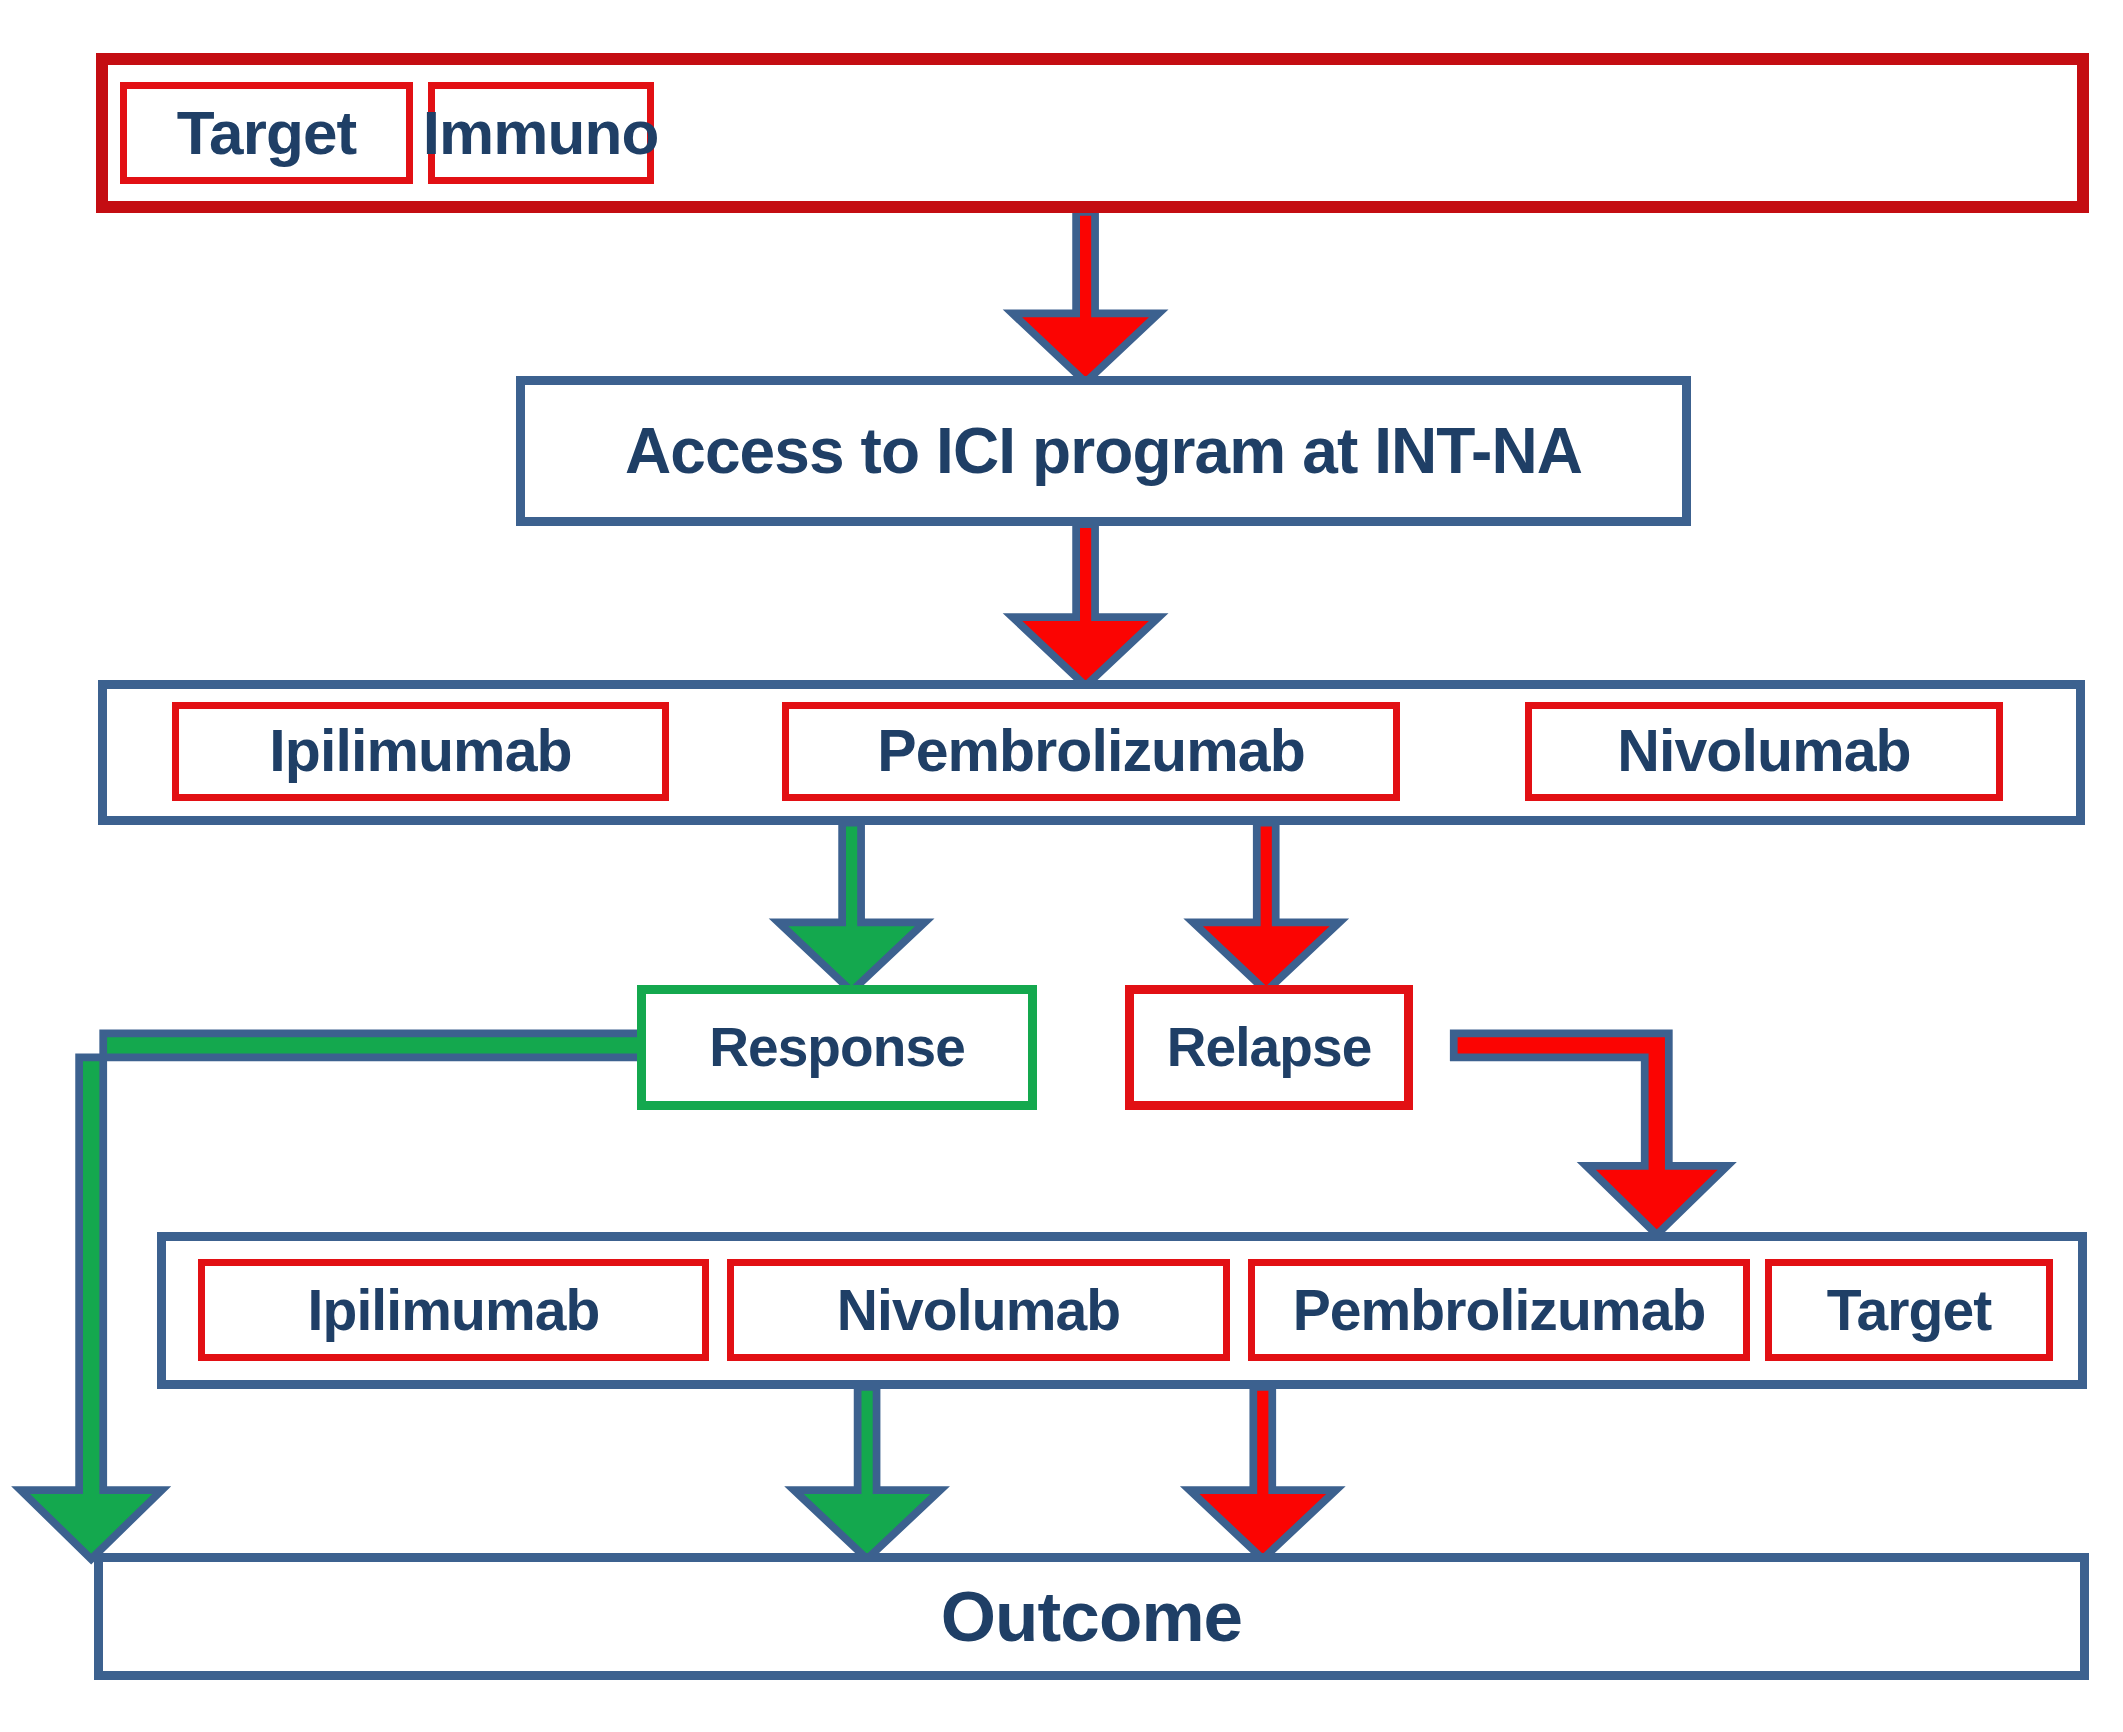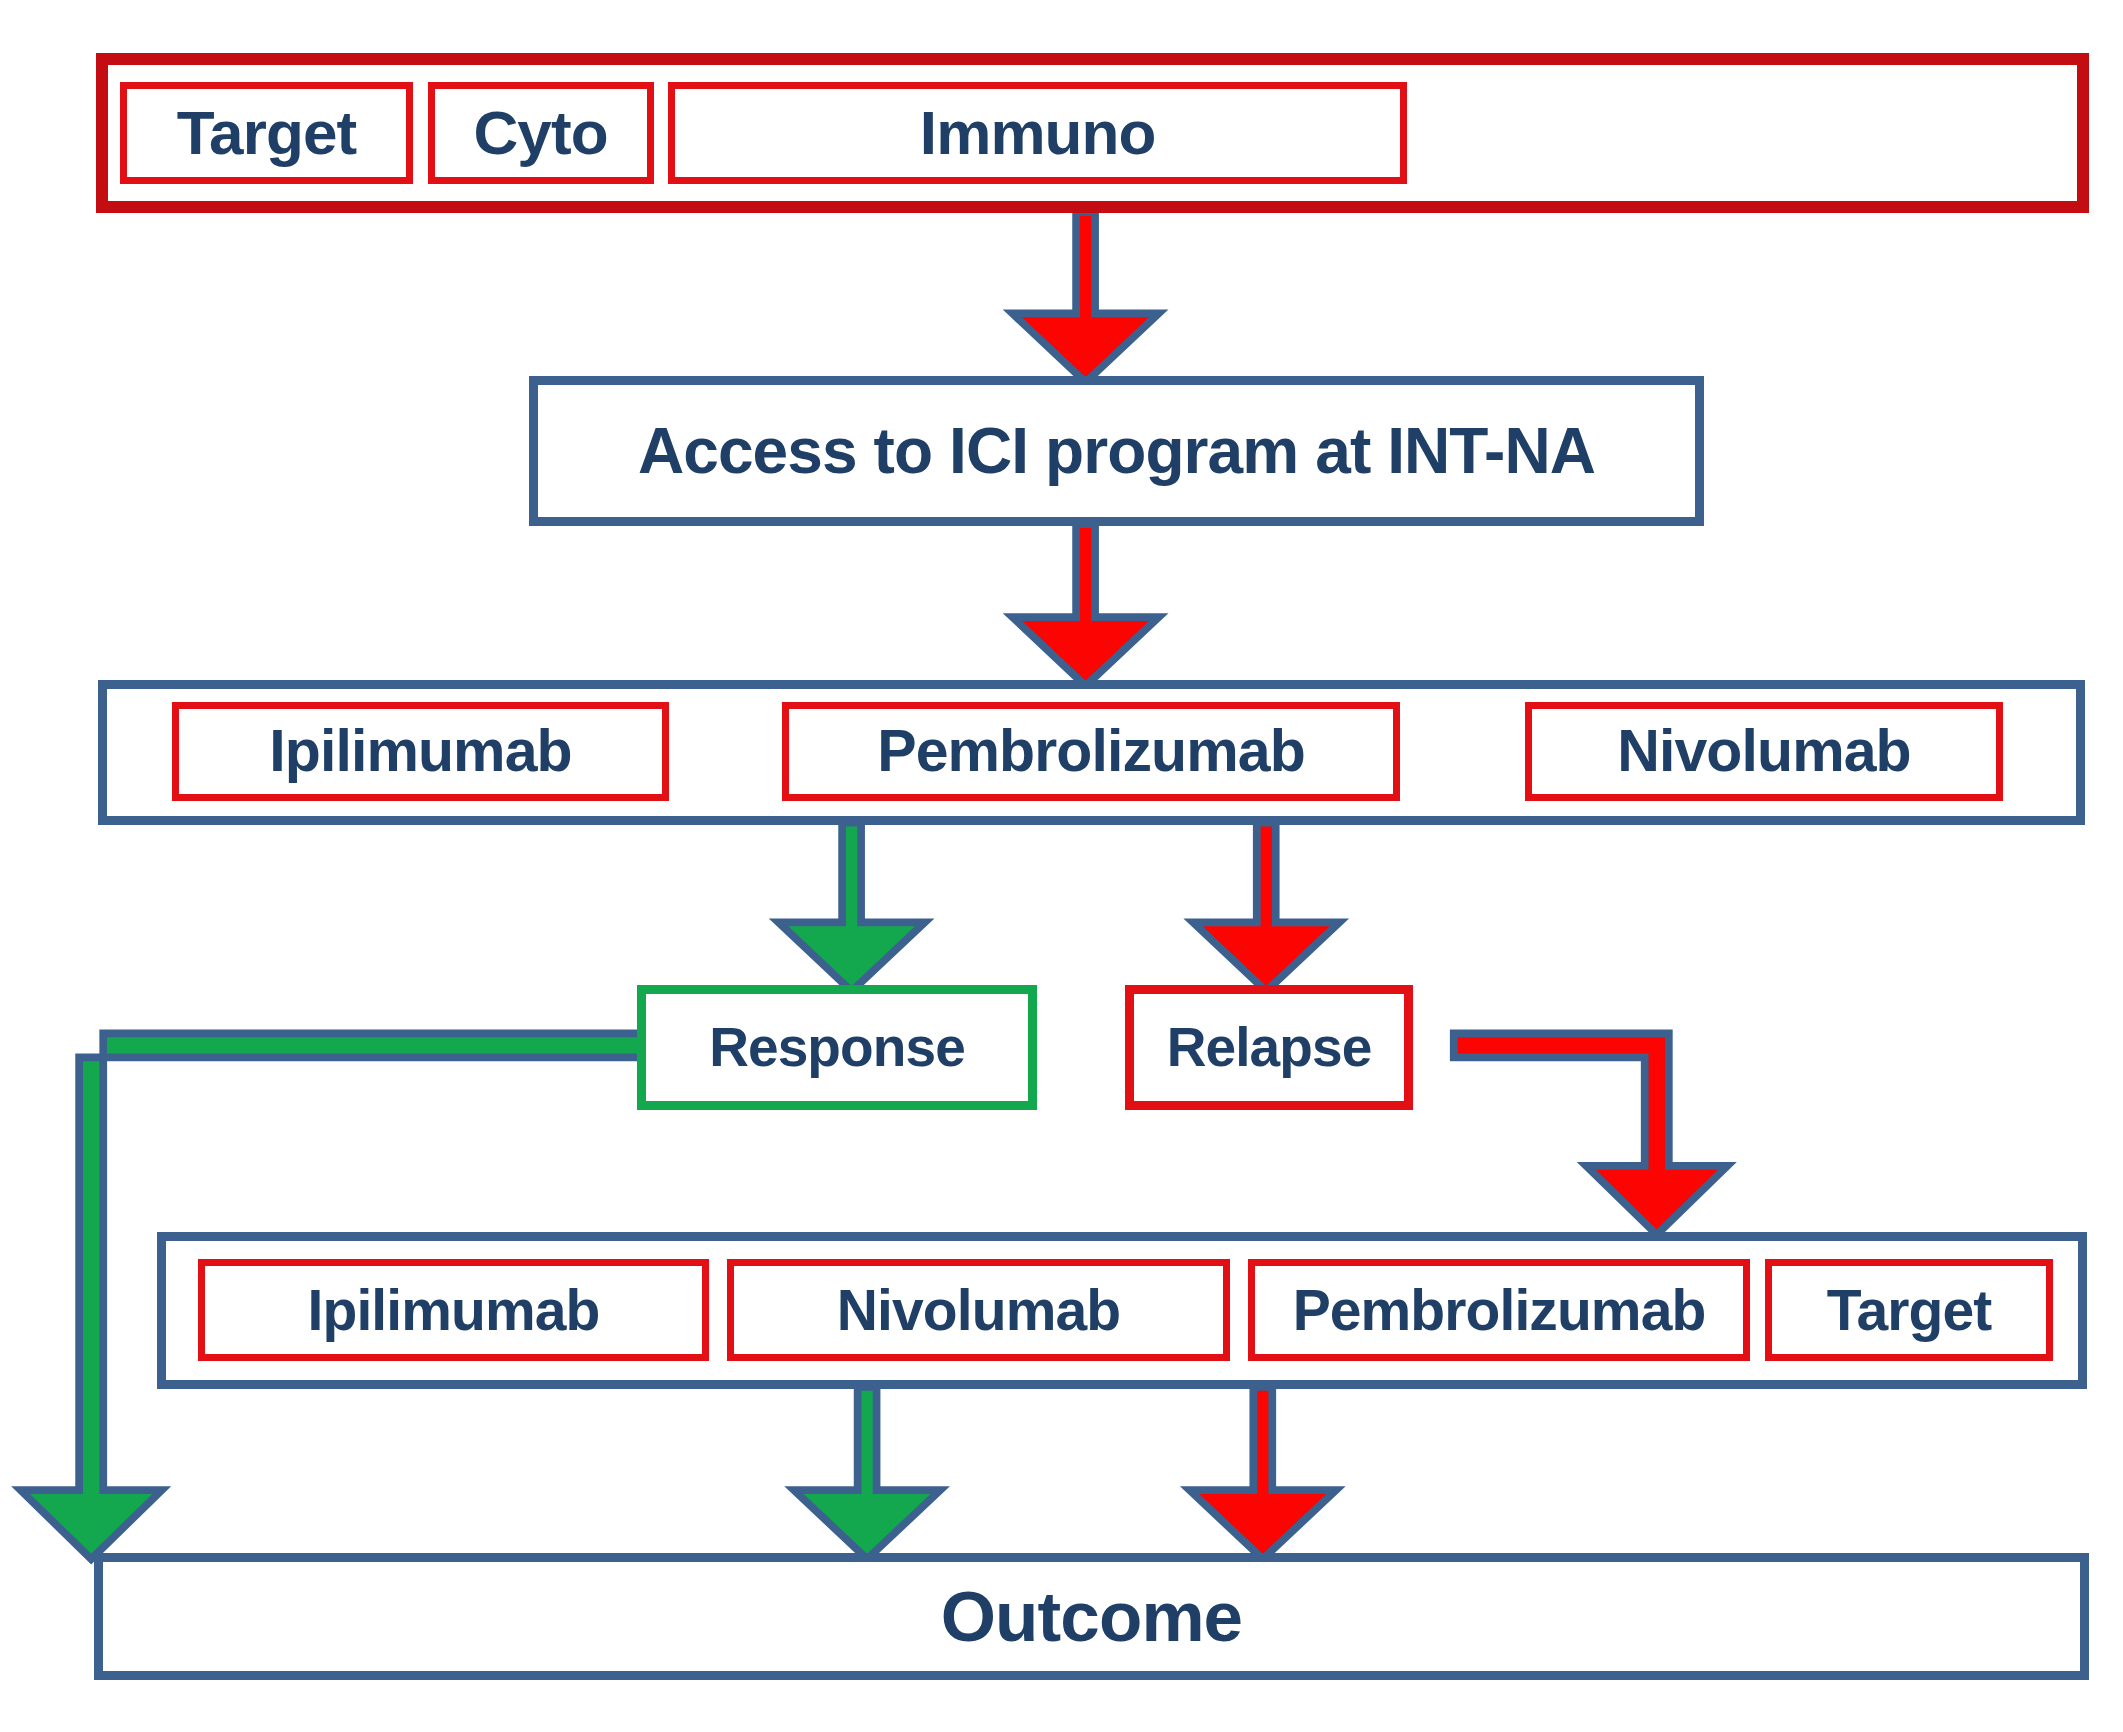--- a/index.html
+++ b/index.html
@@ -22,21 +22,21 @@
   .stage1{left:96px;top:53px;width:1993px;height:160px;border:12px solid var(--red_dark);
           display:flex;align-items:center;gap:14.6px;padding-left:12px;justify-content:flex-start;}
   .s1box{position:relative;height:102px;border:7.7px solid var(--red);background:#fff;
          display:flex;align-items:center;justify-content:center;font-size:62px;letter-spacing:-0.9px;flex:0 0 auto;}
   .s1box:nth-child(1){width:293px;}
   .s1box:nth-child(2){width:226px;}
   .s1box:nth-child(3){width:739px;}
   .s1box:nth-child(4){width:363px;}
   .s1box:nth-child(5){width:271px;}
   
-  .access{left:516px;top:376px;width:1175px;height:150px;border:9.5px solid var(--steel_blue);font-size:64px;margin-left:13px;}
+  .access{left:516px;top:376px;width:1175px;height:150px;border:9.5px solid var(--steel_blue);font-size:64px;}
   
   .row3{left:98px;top:680px;width:1987px;height:145px;border:9.5px solid var(--steel_blue);}
   .drug{position:absolute;border:7.7px solid var(--red);background:#fff;display:flex;
         align-items:center;justify-content:center;font-size:59px;letter-spacing:-0.9px;}
   .r3-0{left:65px;top:13px;width:497px;height:99px;}
   .r3-1{left:675px;top:13px;width:618px;height:99px;}
   .r3-2{left:1418px;top:13px;width:478px;height:99px;}
   
   .response{left:637px;top:985px;width:400px;height:125px;border:9.5px solid var(--green);font-size:55px;}
   .relapse{left:1125px;top:985px;width:288px;height:125px;border:9.5px solid var(--red);font-size:55px;}
@@ -61,23 +61,20 @@
     <polygon points="1461,956 1483,956 1483,1072 1557,1072 1472,1152 1387,1072 1461,1072" fill="#fb0402"></polygon>
     <polygon points="750,1201 120,1201 120,1732 188,1732 106,1812 24,1732 92,1732 92,1229 750,1229" fill="#14a84e"></polygon>
     <polygon points="1690,1201 1940,1201 1940,1355 2008,1355 1926,1435 1844,1355 1912,1355 1912,1229 1690,1229" fill="#fb0402"></polygon>
     <polygon points="997,1612 1019,1612 1019,1732 1093,1732 1008,1812 923,1732 997,1732" fill="#14a84e"></polygon>
     <polygon points="1457,1612 1479,1612 1479,1732 1553,1732 1468,1812 1383,1732 1457,1732" fill="#fb0402"></polygon>
   </svg>
 
   <div class="bx stage1">
     <div class="s1box">
       <span>Target</span>
-    </div>
-    <div class="s1box">
-      <span>Cyto</span>
     </div>
     <div class="s1box">
       <span>Immuno</span>
     </div>
   </div>
 
   <div class="bx access">
     <span>Access to ICI program at INT-NA</span>
   </div>
 

